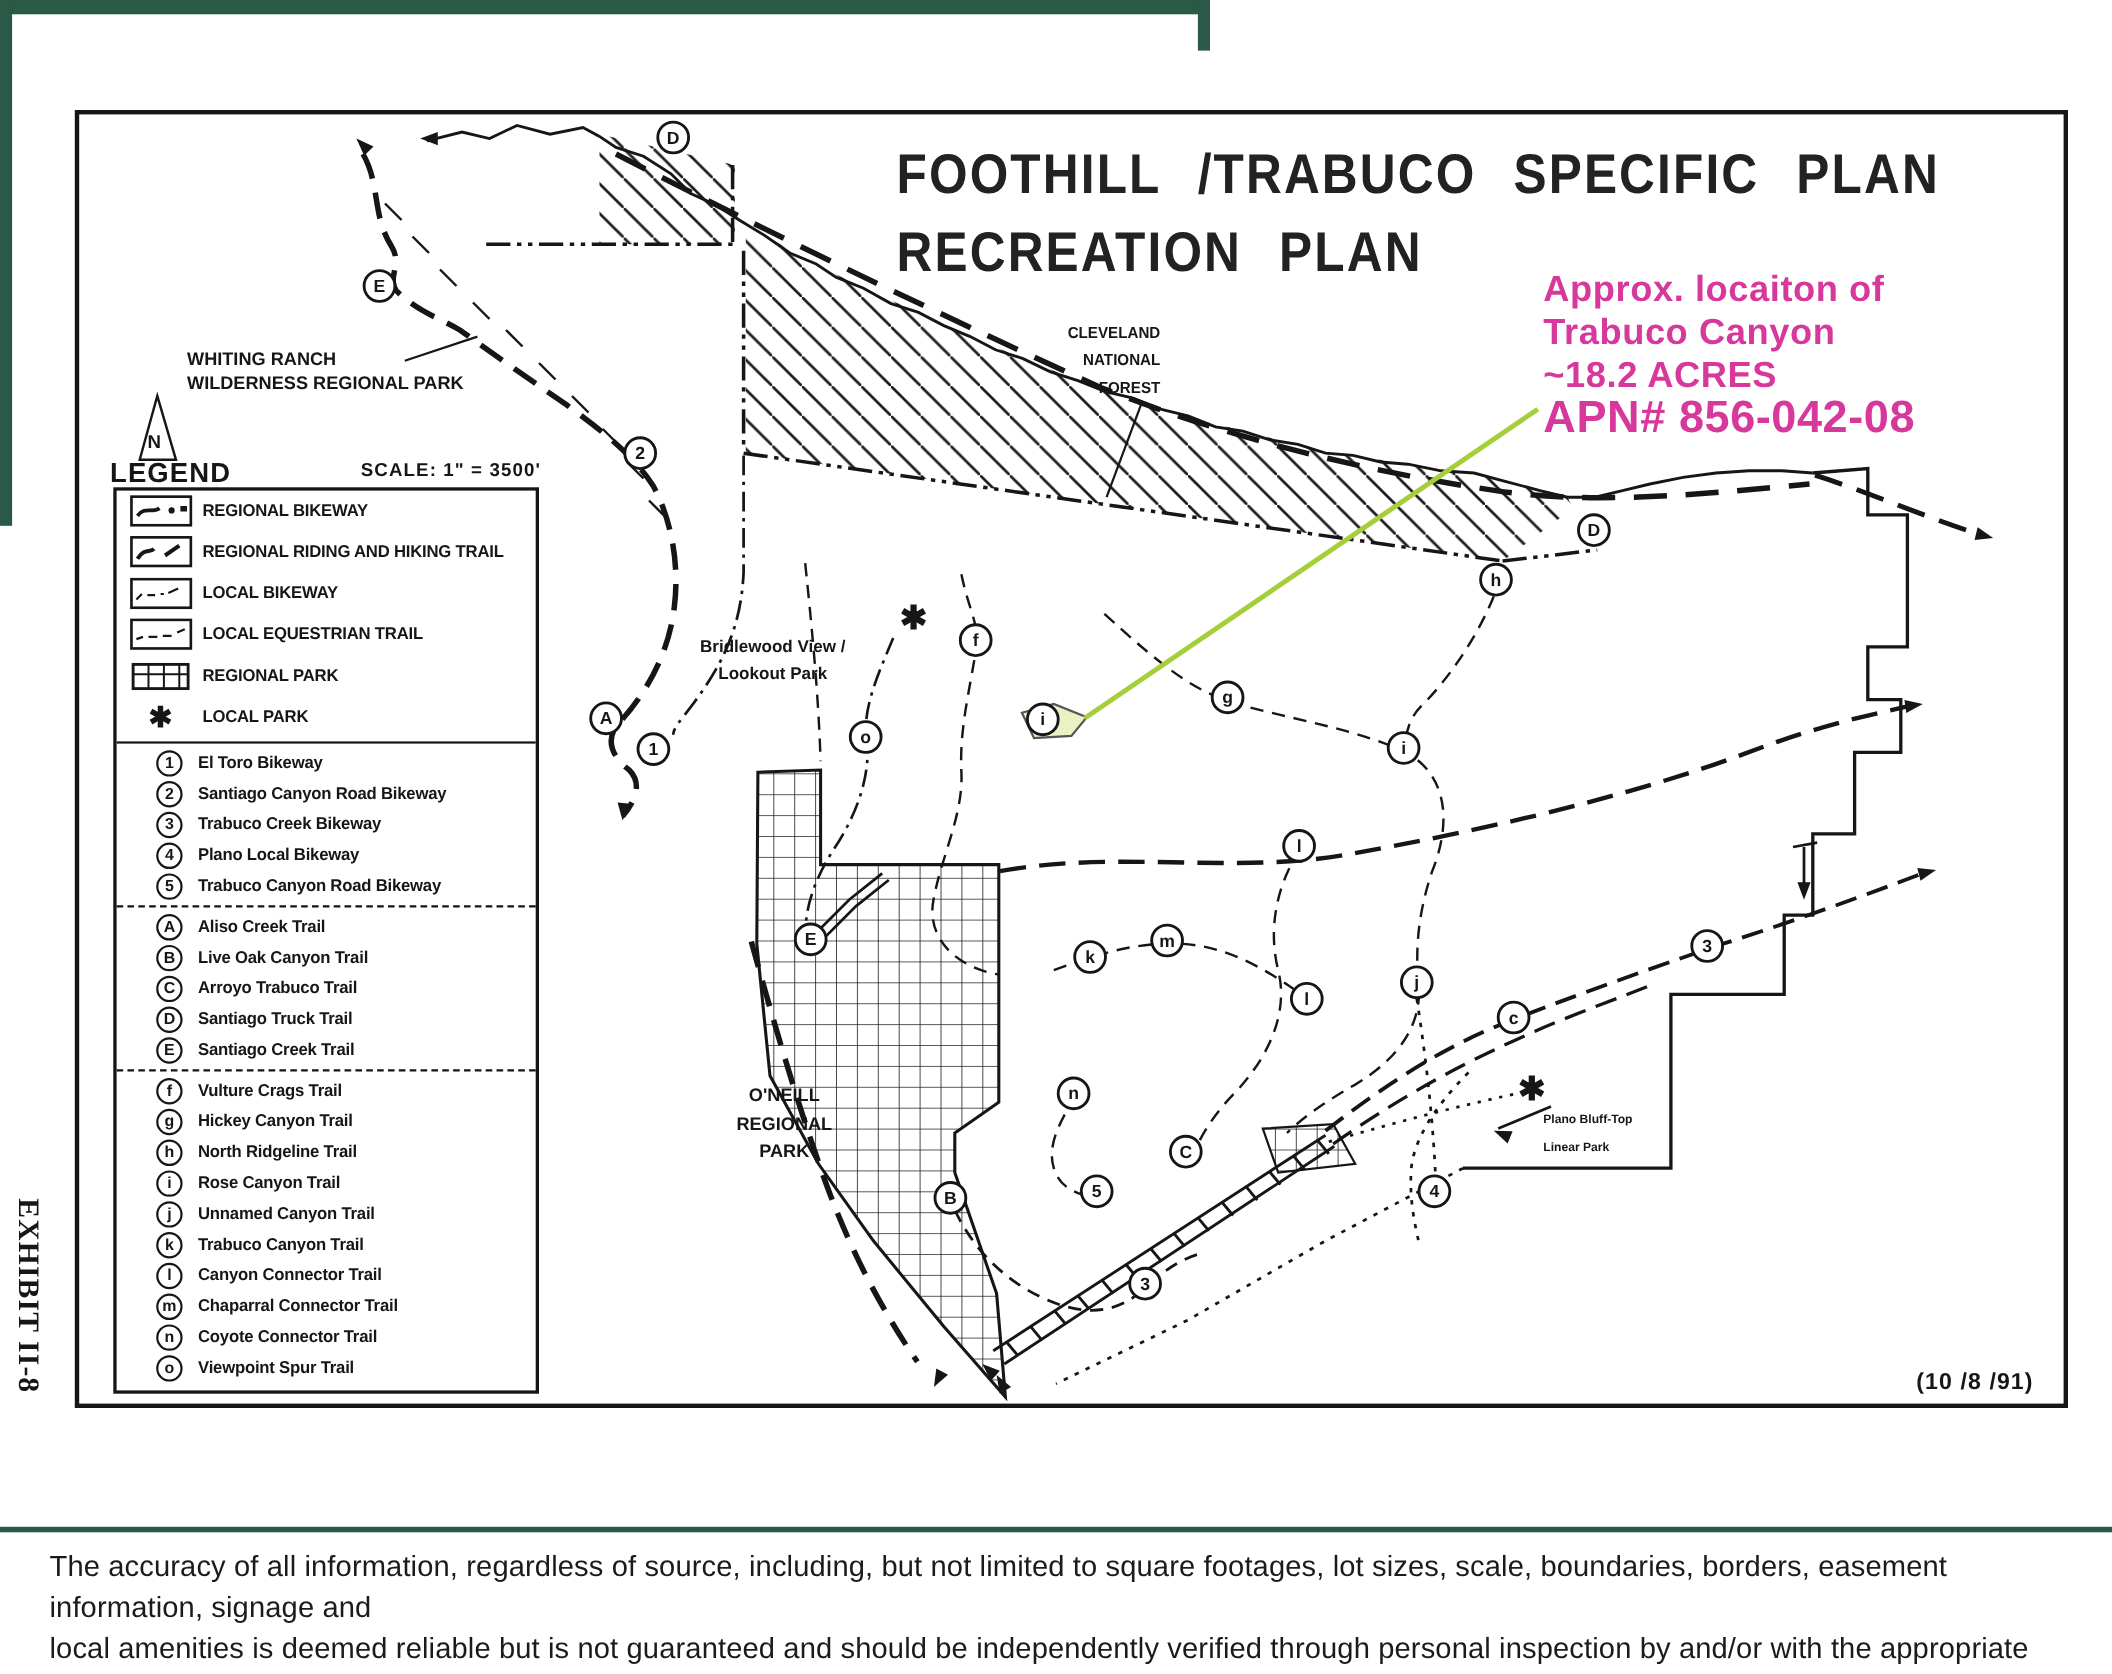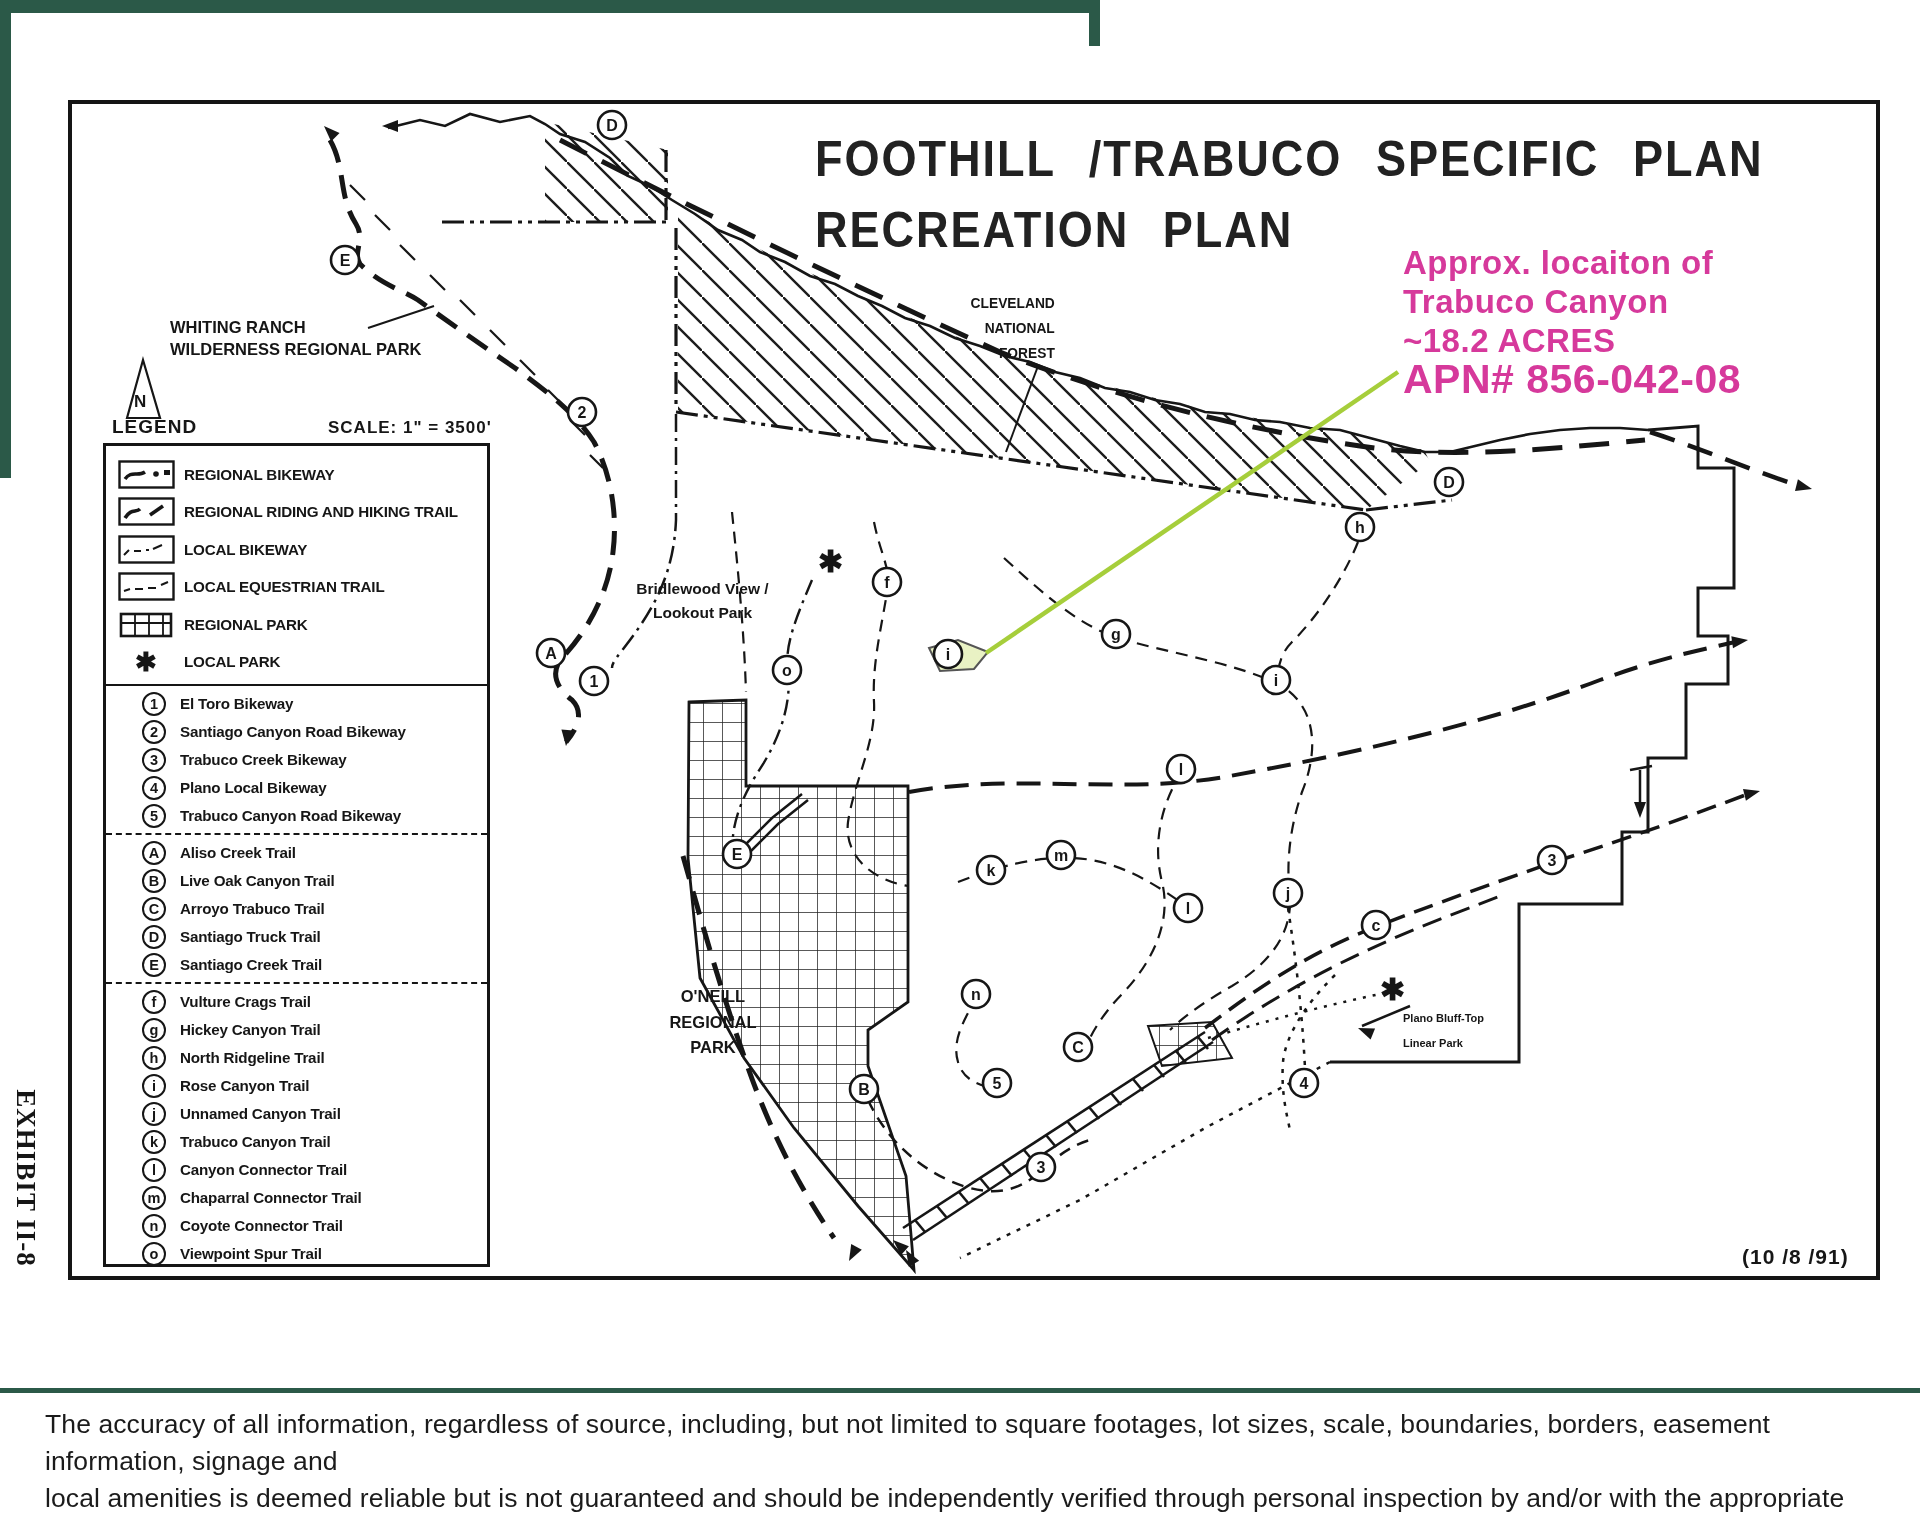--- a/index.html
+++ b/index.html
@@ -27,27 +27,27 @@
   .pink-light{font-weight:700;font-size:41px;letter-spacing:.5px;}
 
   
   .maplabel{font-weight:bold;white-space:nowrap;}
   #whiting{left:170px;top:316px;width:256px;text-align:left;font-size:16.5px;line-height:22px;}
   #cleveland{left:930px;top:291px;width:128px;text-align:right;font-size:14.5px;line-height:25px;transform:scale(.95,1);}
   #bridlewood{left:600px;top:549px;width:205px;text-align:center;font-size:15.5px;line-height:24px;margin-top:28px;}
   #oneill{left:640px;top:984px;width:146px;text-align:center;font-size:16.5px;line-height:25.5px;}
   #plano{left:1403px;top:1006px;width:170px;text-align:left;font-size:11px;line-height:25px;}
   #map-date{left:1742px;top:1245px;width:135px;font-size:21px;font-weight:bold;letter-spacing:1px;}
-  #legend-title{left:112px;top:416px;font-size:19px;font-weight:bold;letter-spacing:1px;}
+  #legend-title{left:100px;top:416px;font-size:25px;font-weight:bold;letter-spacing:1px;}
   #scale-label{left:328px;top:418px;font-size:17px;font-weight:bold;letter-spacing:1px;}
   #north-n{left:134px;top:392px;font-size:17px;font-weight:bold;}
 
   
   #legend-box{left:103px;top:443px;width:387px;height:824px;border:3px solid #151515;box-sizing:border-box;
-              padding-top:10px;}
+              }
   .leg-row{display:flex;align-items:center;}
   .leg-row.sym{height:37.5px;padding-left:12px;}
   .leg-row.circ{height:28px;padding-left:36px;}
   .leg-sym{width:58px;height:30px;flex:0 0 58px;margin-right:8px;}
   .leg-label{font-size:15.5px;font-weight:bold;letter-spacing:-.2px;transform:scale(.98,1);transform-origin:left center;}
   .leg-circle{flex:0 0 24px;width:24px;height:24px;border:2.4px solid #161616;border-radius:50%;
               display:flex;align-items:center;justify-content:center;font-size:14.5px;font-weight:bold;margin-right:14px;box-sizing:border-box;}
   .leg-div-solid{height:0;border-top:2.6px solid #151515;margin:3px 0 4px 0;}
   .leg-div-dash{height:0;border-top:2.6px dashed #151515;margin:3px 0 4px 0;}
 

